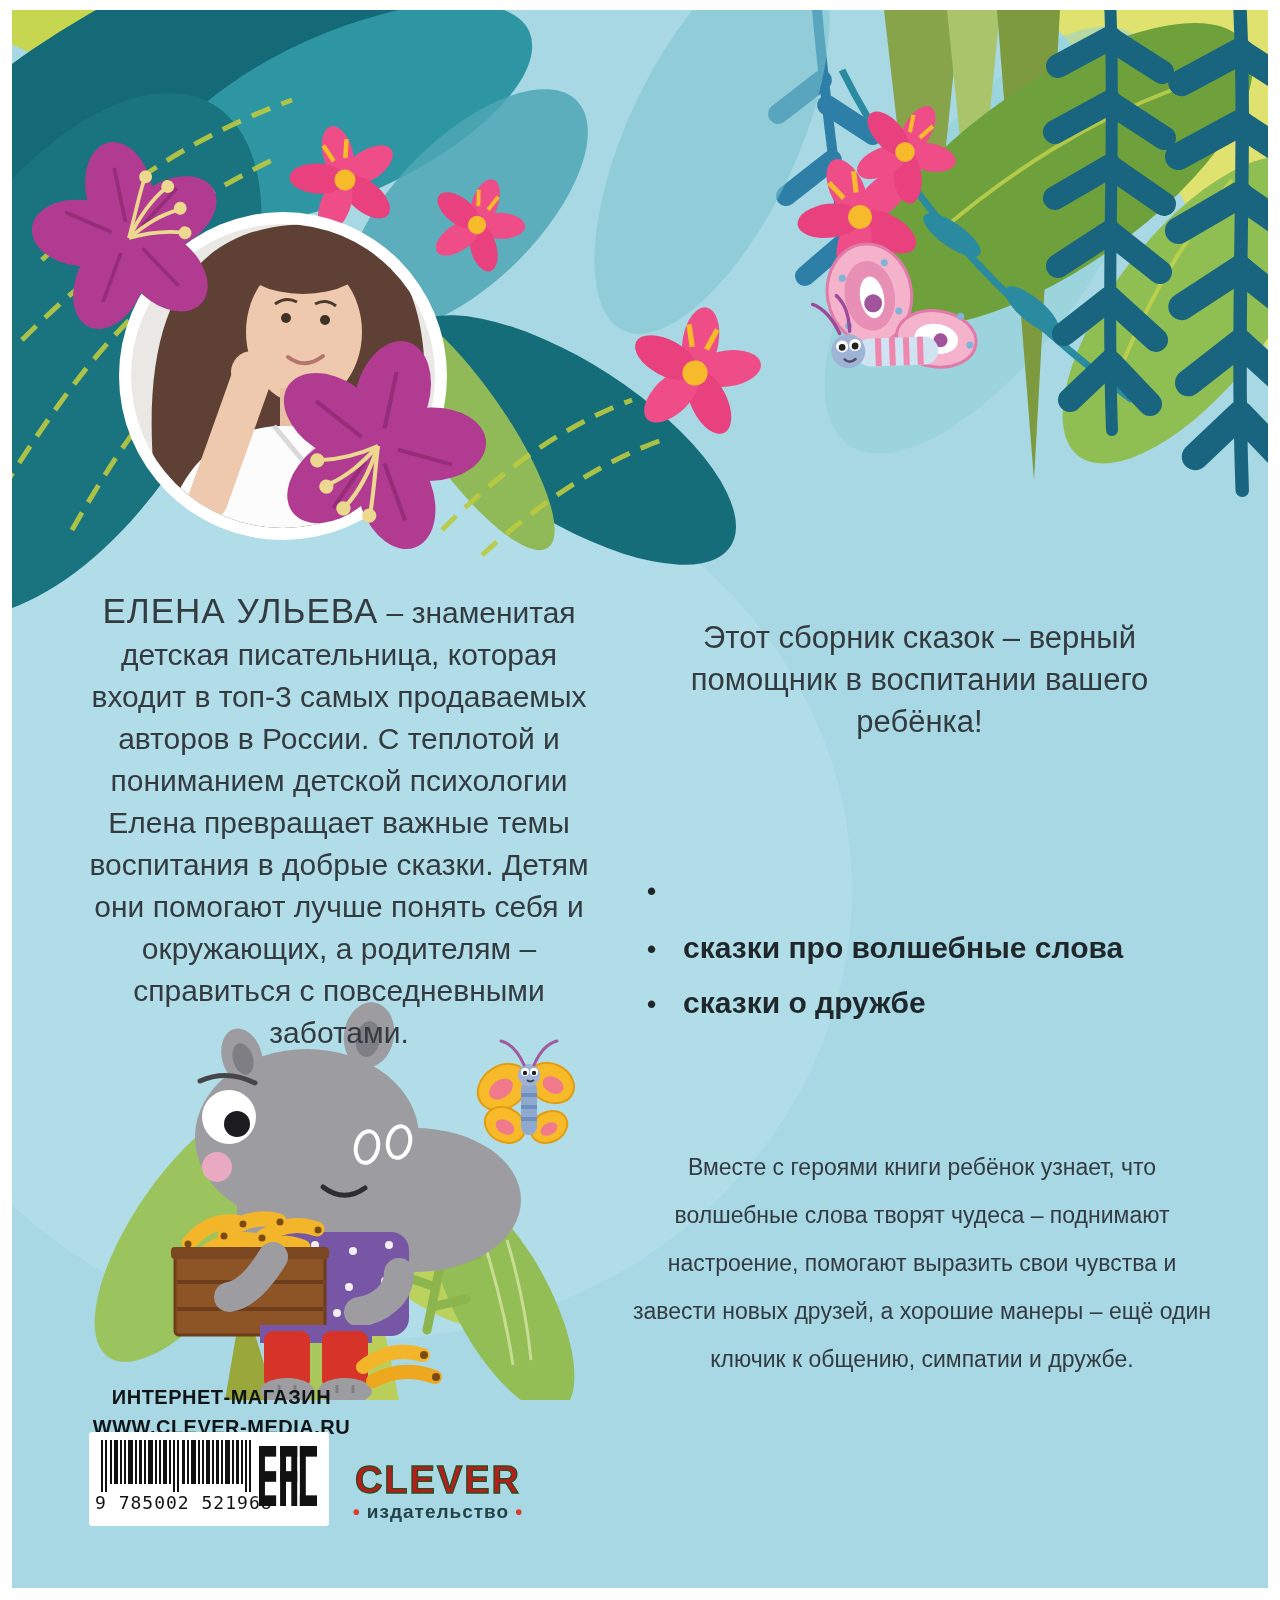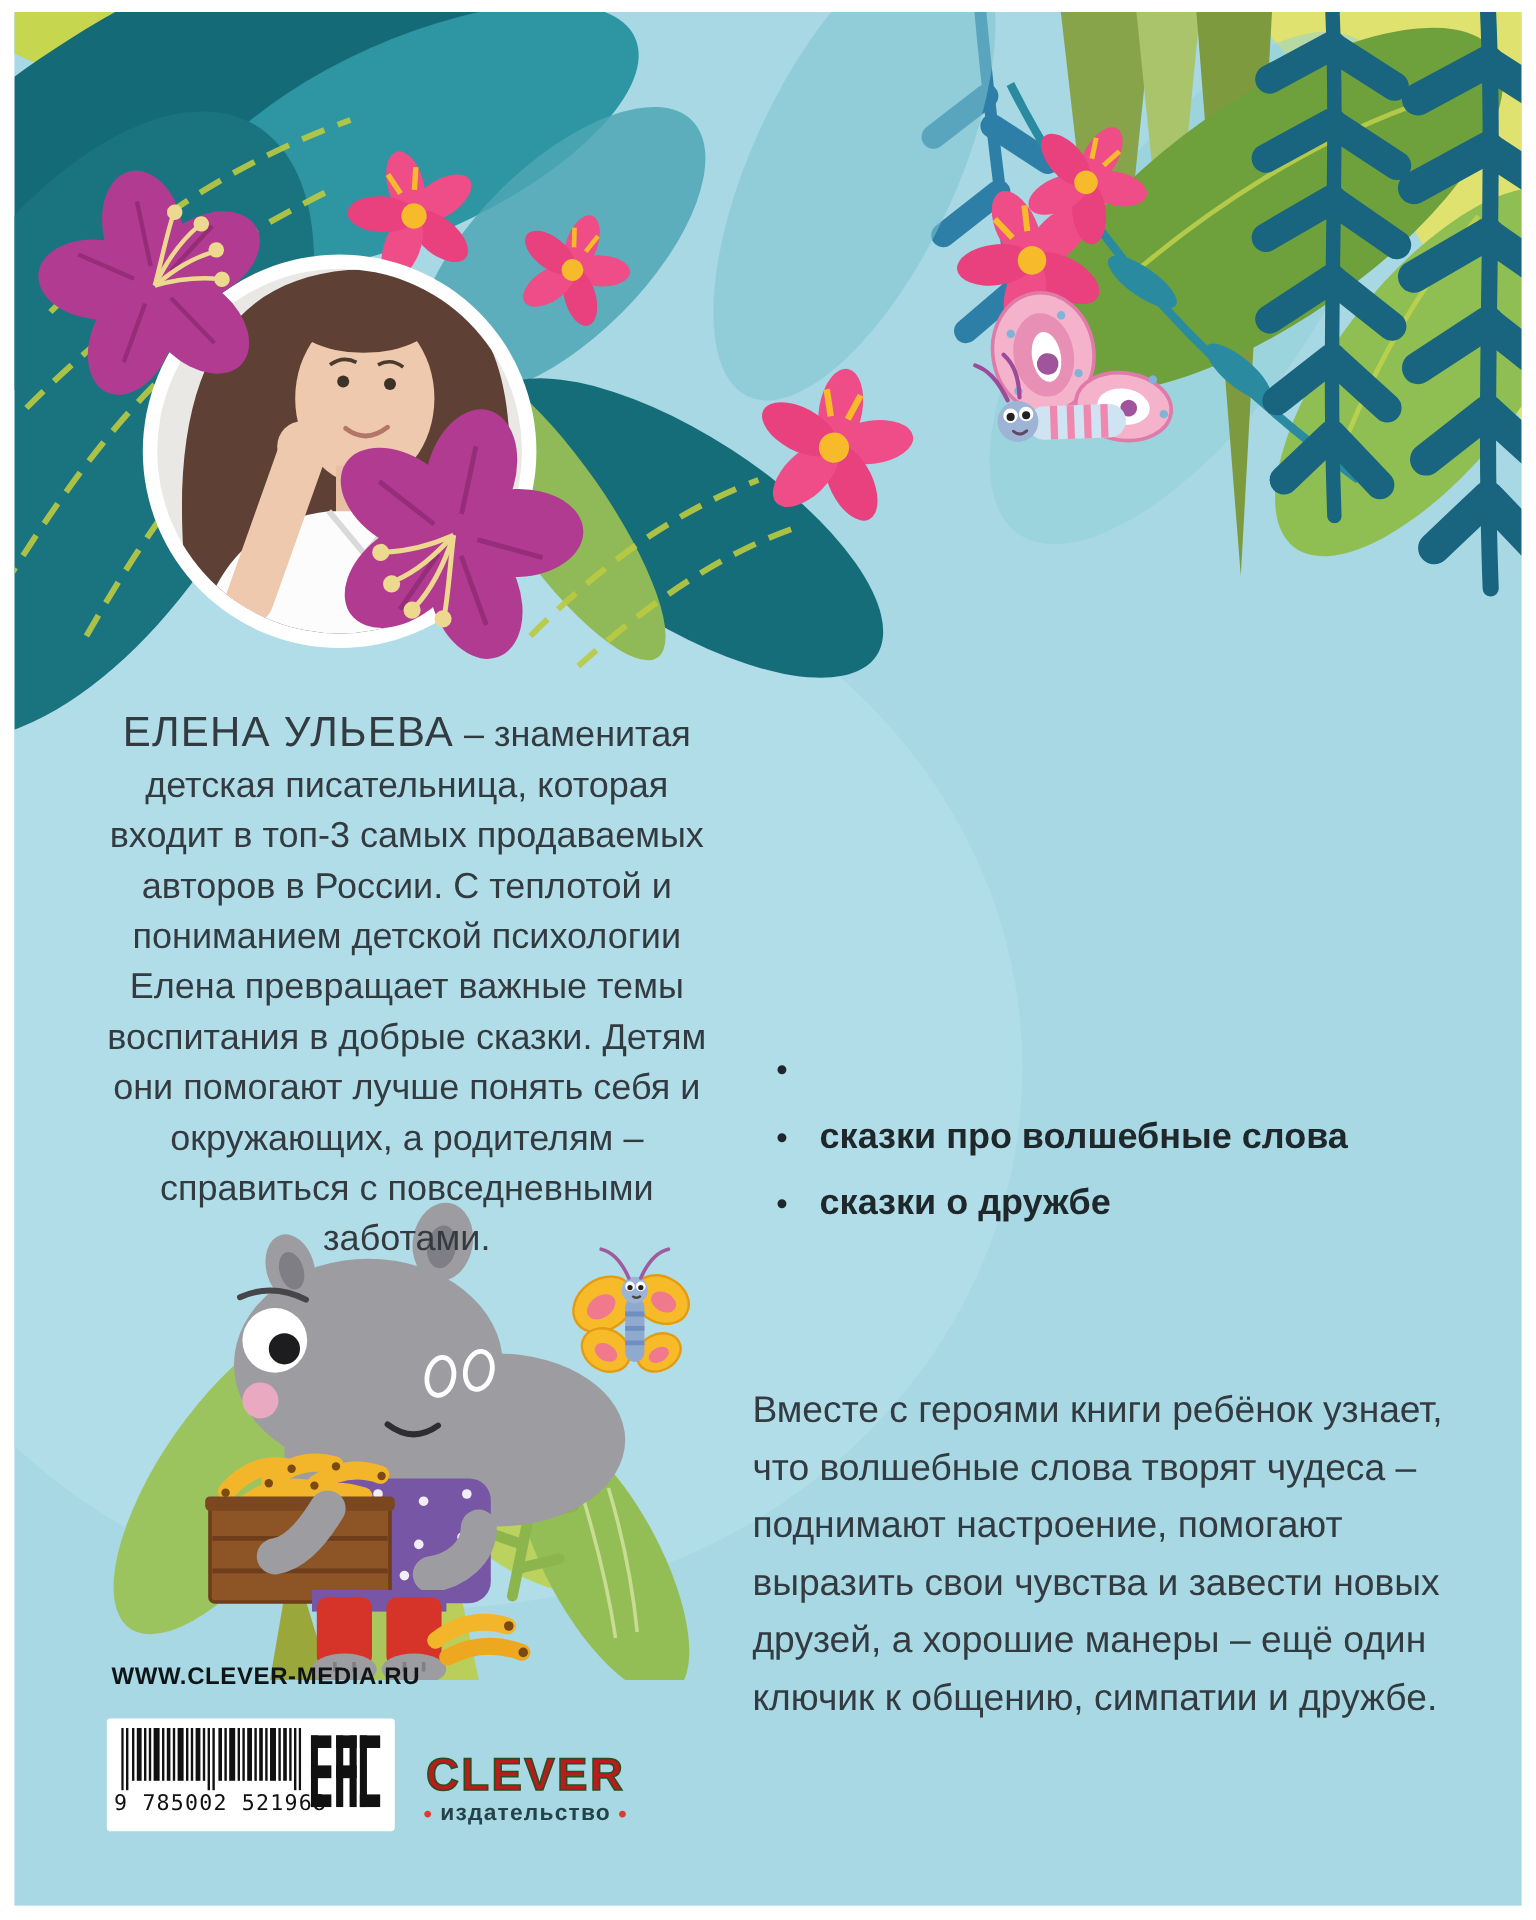--- a/index.html
+++ b/index.html
@@ -14,21 +14,21 @@
   .author-text{left:58px;top:550px;width:538px;text-align:center;font-size:30px;line-height:42px;font-weight:400;}
   .author-name{font-size:35px;letter-spacing:1px;}
   .h1{left:608px;top:458px;width:600px;text-align:center;font-size:40px;line-height:52px;
       letter-spacing:1px;color:#2e3a41;font-weight:400;}
   .intro{left:615px;top:576px;width:585px;text-align:center;font-size:31px;line-height:42px;}
   .list-title{left:615px;top:794px;width:585px;text-align:center;font-size:30px;font-weight:700;color:#1f272b;}
   .bullets{position:absolute;left:615px;top:866px;width:585px;}
   .bullet-row{display:flex;align-items:baseline;height:55px;padding-left:20px;
               font-size:30px;font-weight:700;color:#1f272b;}
   .bullet-dot{width:16px;margin-right:20px;font-size:26px;}
-  .outro{left:615px;top:1110px;width:590px;text-align:left;font-size:31px;line-height:48px;}
+  .outro{left:615px;top:1110px;width:590px;text-align:center;font-size:23px;line-height:48px;}
   .shop{position:absolute;left:72px;top:1372px;width:275px;text-align:center;font-weight:700;
         font-size:20px;line-height:30px;letter-spacing:.5px;color:#0f1416;}
   .barcode-box{position:absolute;left:77px;top:1422px;width:240px;height:94px;background:#fff;border-radius:3px;}
   .barcode-bars{position:absolute;left:12px;top:8px;}
   .barcode-digits{position:absolute;left:6px;top:60px;width:162px;text-align:center;
         font-family:"DejaVu Sans Mono",monospace;font-size:18px;color:#111;letter-spacing:1px;white-space:nowrap;}
   .eac{position:absolute;right:12px;top:14px;}
   .clever{position:absolute;left:336px;top:1450px;width:180px;text-align:center;}
   .clever-word{font-size:38px;font-weight:700;letter-spacing:2px;color:#b91c1c;
                -webkit-text-stroke:1.3px #25511f;line-height:40px;}
@@ -316,39 +316,41 @@
       <circle cx="5" cy="-35" r="4" fill="#fff"></circle>
           <circle cx="5" cy="-34" r="2.2" fill="#222"></circle>
       <path d="M-2,-27 q3,3 7,0" stroke="#444" stroke-width="2" fill="none"></path>
       <path d="M-5,-42 C-12,-58 -20,-64 -28,-66 M5,-42 C12,-58 20,-64 28,-66" stroke="#a05a9e" stroke-width="3" fill="none" stroke-linecap="round"></path>
     </g>
   </svg>
 
   <p class="txt author-text"><span class="author-name">ЕЛЕНА УЛЬЕВА</span> <span>– знаменитая детская писательница, которая входит в топ-3 самых продаваемых авторов в России. С теплотой и пониманием детской психологии Елена превращает важные темы воспитания в добрые сказки. Детям они помогают лучше понять себя и окружающих, а родителям – справиться с повседневными заботами.</span></p>
 
 
+  <p class="txt intro">Этот сборник сказок – верный помощник в воспитании вашего ребёнка!</p>
 
 
   <div class="bullets">
     <div class="bullet-row">
       <span class="bullet-dot">•</span>
     </div>
     <div class="bullet-row">
       <span class="bullet-dot">•</span>
       <span>сказки про волшебные слова</span>
     </div>
     <div class="bullet-row">
       <span class="bullet-dot">•</span>
       <span>сказки о дружбе</span>
     </div>
   </div>
 
   <p class="txt outro">Вместе с героями книги ребёнок узнает, что волшебные слова творят чудеса – поднимают настроение, помогают выразить свои чувства и завести новых друзей, а хорошие манеры – ещё один ключик к общению, симпатии и дружбе.</p>
 
   <div class="shop">
+    <div>ИНТЕРНЕТ-МАГАЗИН</div>
     <div>WWW.CLEVER-MEDIA.RU</div>
   </div>
 
   <div class="barcode-box">
     <svg class="barcode-bars" width="150" height="52">
       <g fill="#111">
         <rect x="0" y="0" width="2" height="52"></rect>
             <rect x="4" y="0" width="2" height="52"></rect>
         <rect x="9" y="0" width="2" height="44"></rect>
             <rect x="13" y="0" width="4" height="44"></rect>

